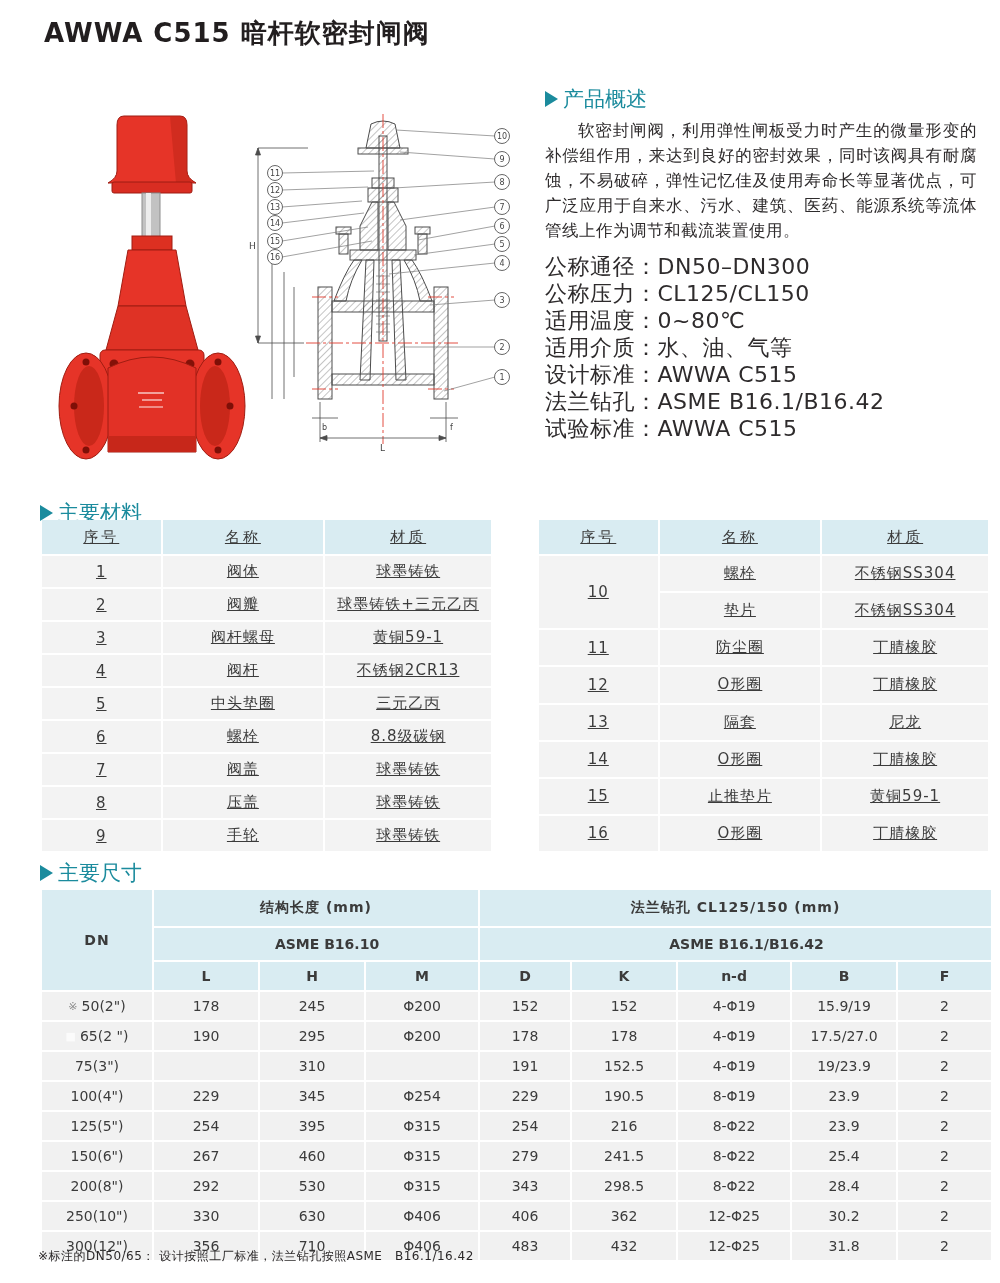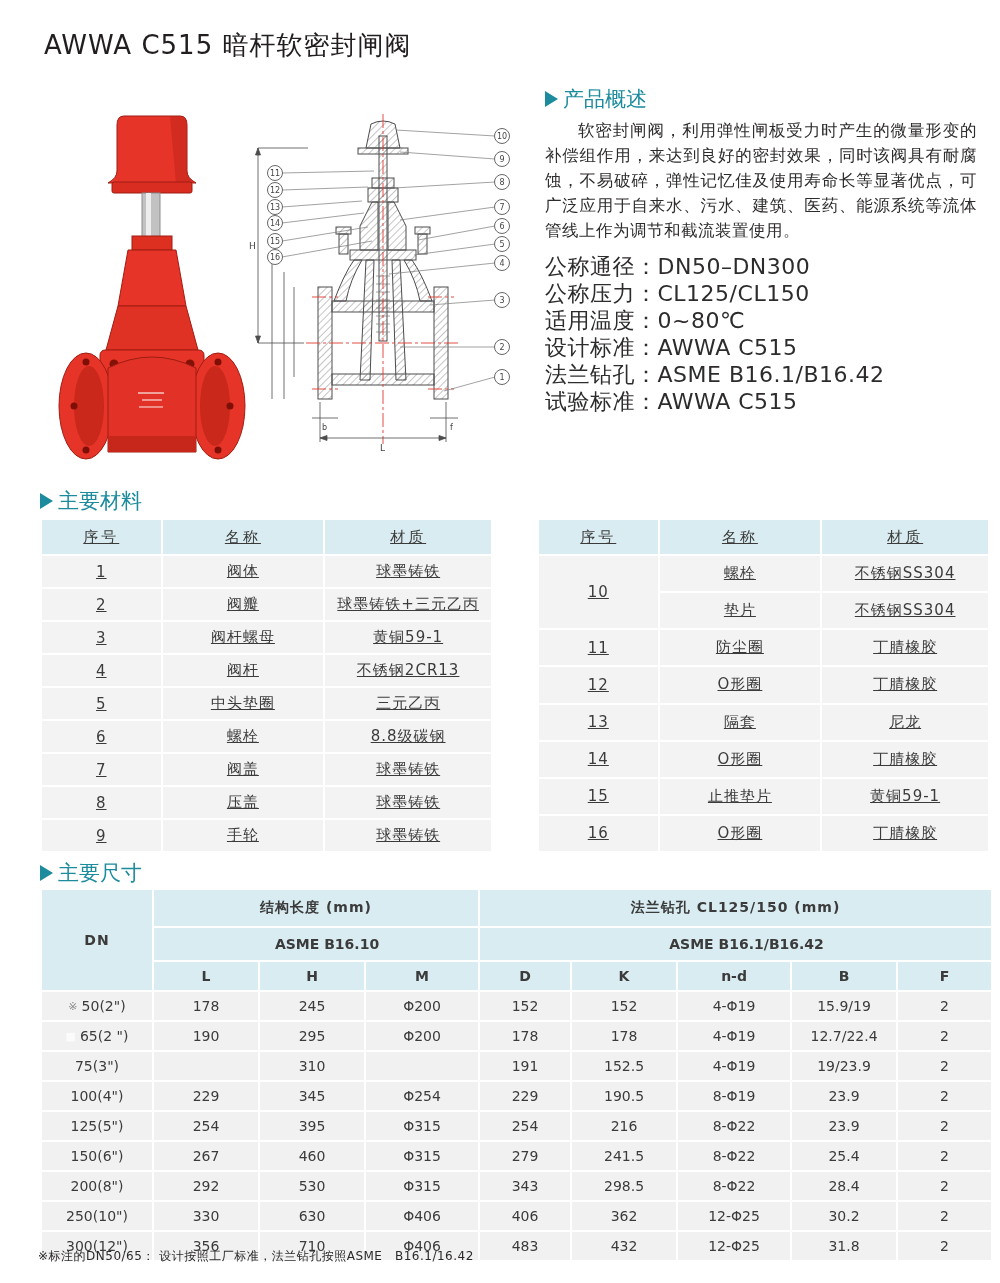--- a/index.html
+++ b/index.html
@@ -3,38 +3,38 @@
 <meta charset="utf-8">
 <style>
   html,body{margin:0;padding:0;background:#ffffff;}
   body{
     width:1000px;height:1283px;position:relative;overflow:hidden;
     font-family:"DejaVu Sans","Liberation Sans",sans-serif;
     color:#3b3b3b;
   }
   
   .page-title{
-    position:absolute;left:44px;top:28px;margin:0;
-    font-size:26px;font-weight:normal;color:#221e1f;letter-spacing:1px;
+    position:absolute;left:44px;top:16px;margin:0;
+    font-size:26px;font-weight:bold;color:#221e1f;letter-spacing:1px;
   }
   
   .photo-wrap{position:absolute;left:52px;top:100px;width:200px;height:360px;}
   .draw-wrap{position:absolute;left:246px;top:106px;width:300px;height:348px;}
   
   .right-col{position:absolute;left:536px;top:86px;width:432px;margin-left:9px;}
   .sec-h{display:flex;align-items:center;color:#1b8b9d;font-size:21px;line-height:26px;margin:0 0 6px 0;font-weight:500;}
   .sec-h .tri{width:0;height:0;border-left:13px solid #1b8b9d;border-top:8px solid transparent;border-bottom:8px solid transparent;margin-right:5px;flex:none;}
   .overview-body{
     margin:2px 0 10px 0;font-size:16.5px;line-height:25px;color:#2e2b2c;
     text-align:justify;text-indent:33px;letter-spacing:.5px;
   }
   .param-line{display:flex;font-size:22px;line-height:27px;color:#2e2b2c;letter-spacing:.5px;}
   .param-line .lab{flex:none;}
   
-  .mat-heading{position:absolute;left:40px;top:488px;text-align:right;}
+  .mat-heading{position:absolute;left:40px;top:500px;text-align:right;}
   .dim-heading{position:absolute;left:40px;top:860px;}
   
   table{border-collapse:separate;border-spacing:2px;}
   th,td{text-align:center;vertical-align:middle;}
   .mat-tables{position:absolute;left:40px;top:518px;width:950px;display:flex;justify-content:space-between;}
   .mat-table{width:453px;table-layout:fixed;text-decoration:underline;}
   .mat-table th{background:#d9ecf2;height:32px;font-weight:normal;font-size:15px;color:#3b3b3b;letter-spacing:3px;}
   .mat-table td{background:#f3f3f3;height:29px;font-size:15px;color:#3b3b3b;letter-spacing:1px;}
   .mat-table col.c-seq{width:118px;}
   .mat-table col.c-name{width:160px;}
@@ -254,20 +254,24 @@
       </div>
     <div class="param-line">
         <span class="lab">公称压力：</span>
         <span>CL125/CL150</span>
       </div>
     <div class="param-line">
         <span class="lab">适用温度：</span>
         <span>0~80℃</span>
       </div>
     <div class="param-line">
+        <span class="lab">适用介质：</span>
+        <span>水、油、气等</span>
+      </div>
+    <div class="param-line">
         <span class="lab">设计标准：</span>
         <span>AWWA C515</span>
       </div>
     <div class="param-line">
         <span class="lab">法兰钻孔：</span>
         <span> ASME B16.1/B16.42</span>
       </div>
     <div class="param-line">
         <span class="lab">试验标准：</span>
         <span>AWWA C515</span>
@@ -452,21 +456,21 @@
           <td>2</td>
         </tr>
         <tr>
           <td><span class="dn-marker light">■</span>65(2 ")</td>
           <td>190</td>
           <td>295</td>
           <td>Φ200</td>
           <td>178</td>
           <td>178</td>
           <td>4-Φ19</td>
-          <td>12.7/22.4</td>
+          <td>17.5/27.0</td>
           <td>2</td>
         </tr>
         <tr>
           <td>75(3")</td>
           <td></td>
           <td>310</td>
           <td></td>
           <td>191</td>
           <td>152.5</td>
           <td>4-Φ19</td>

